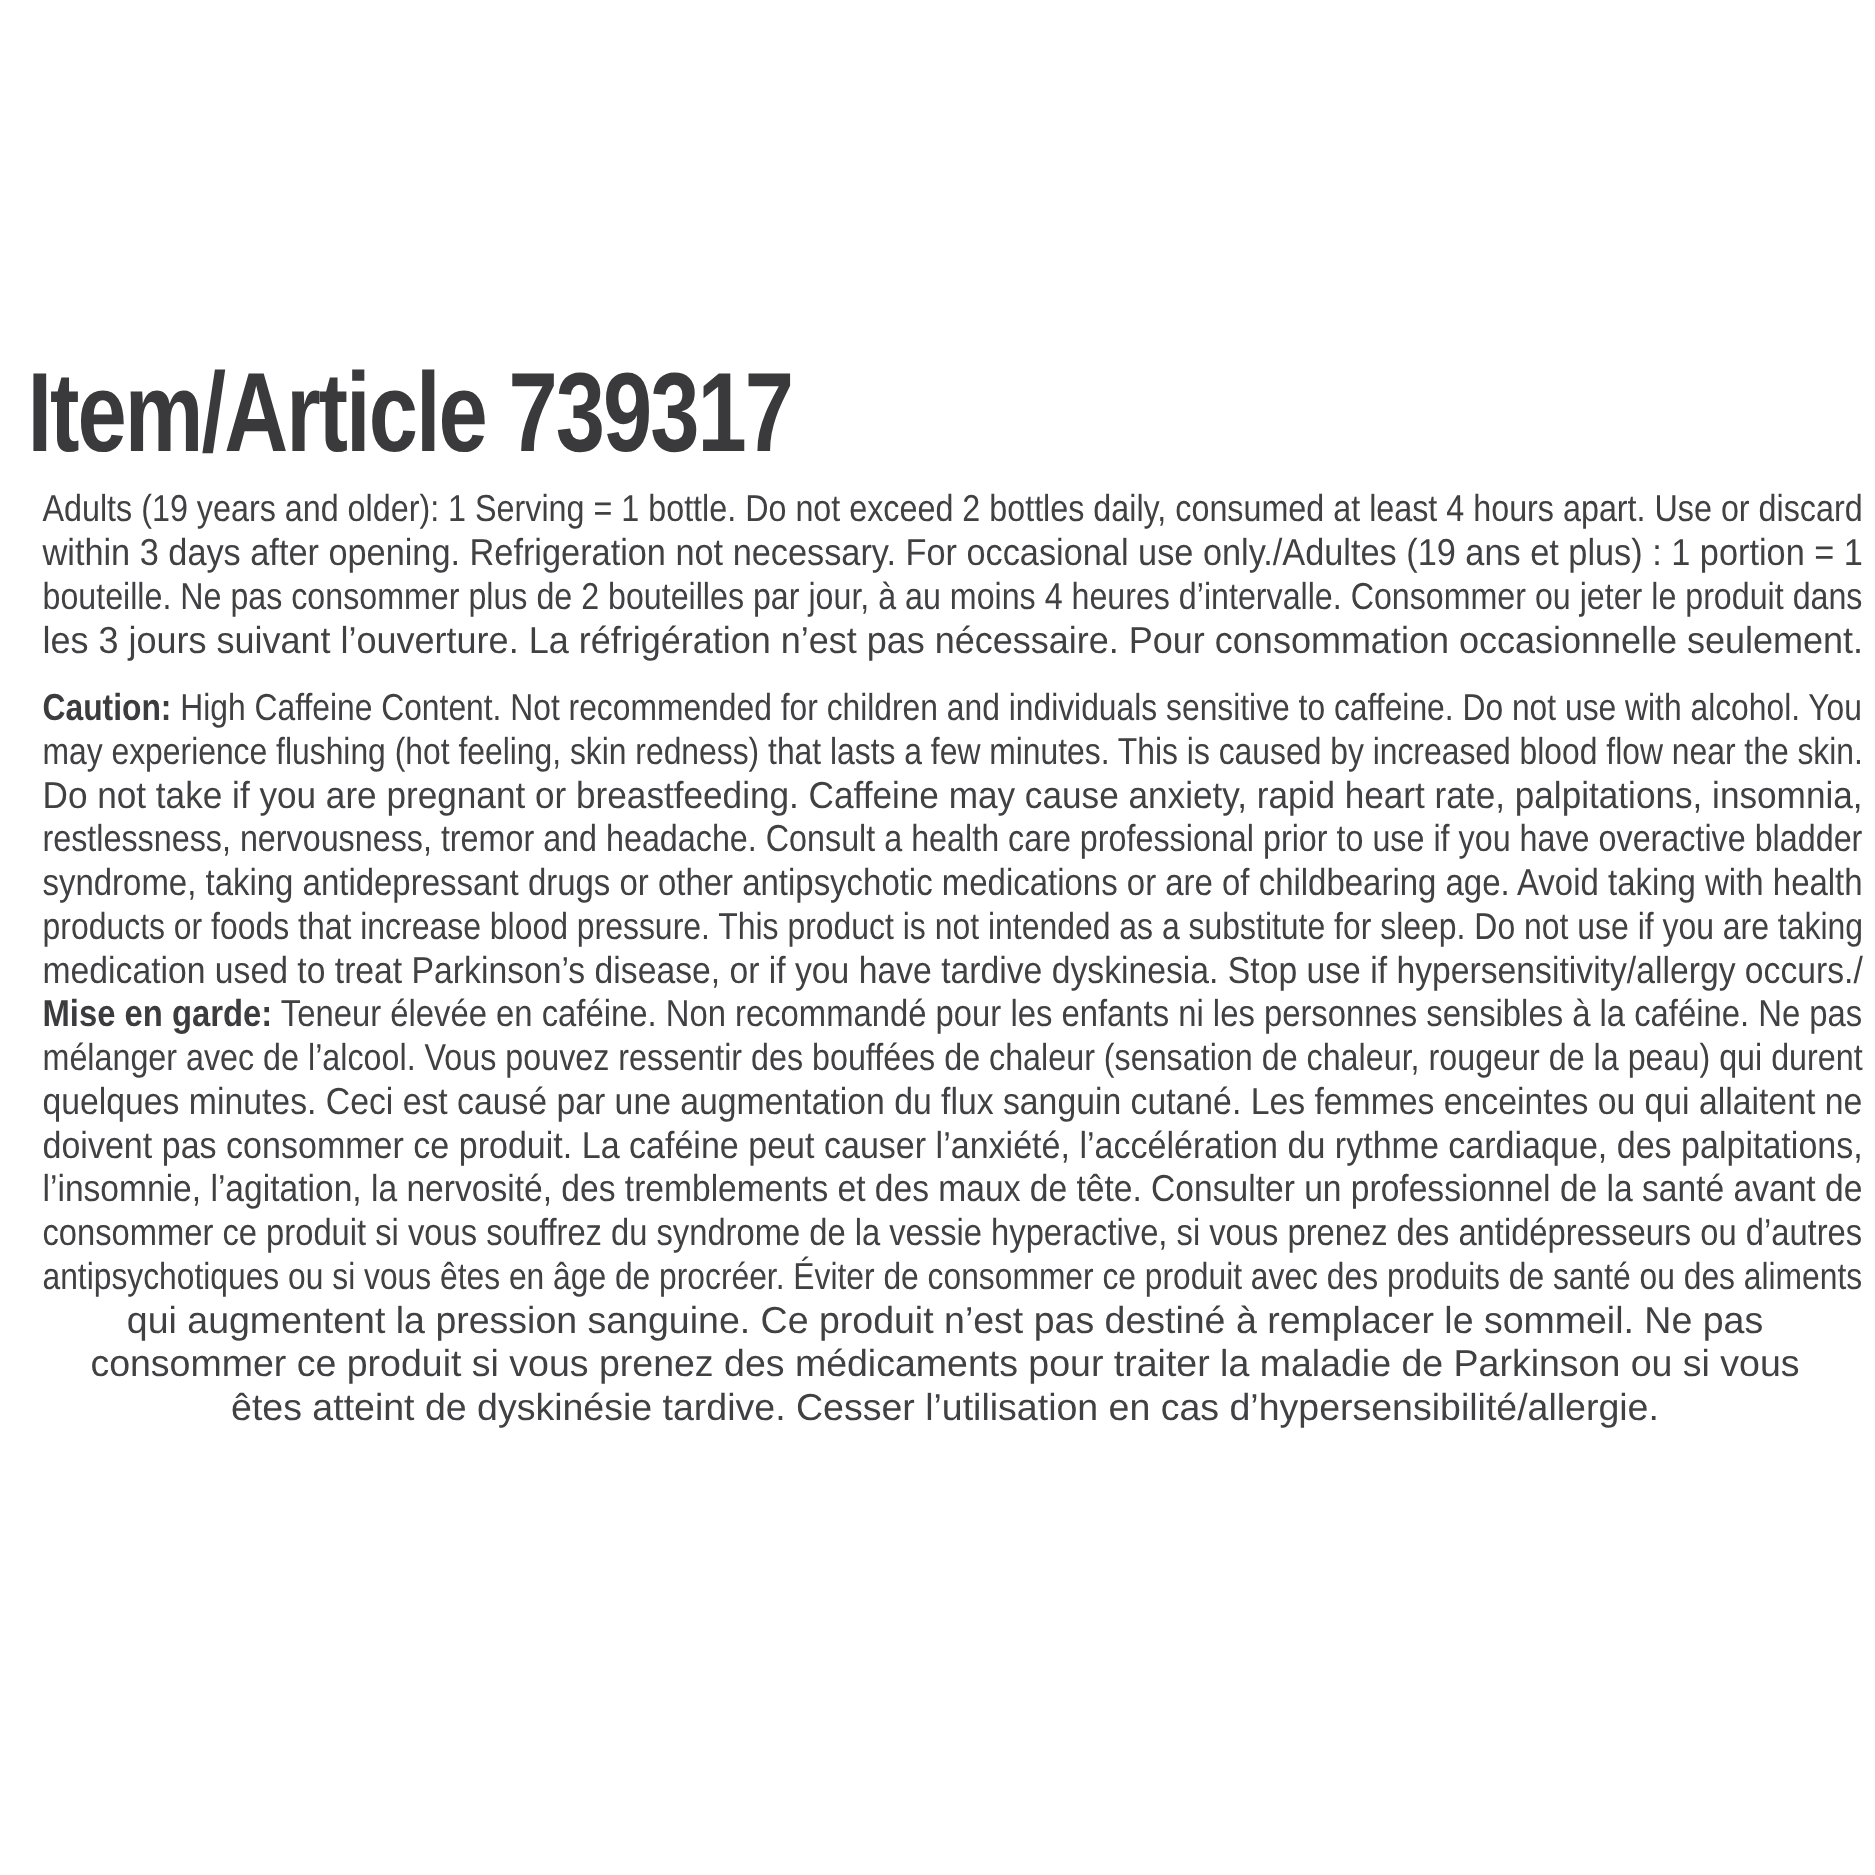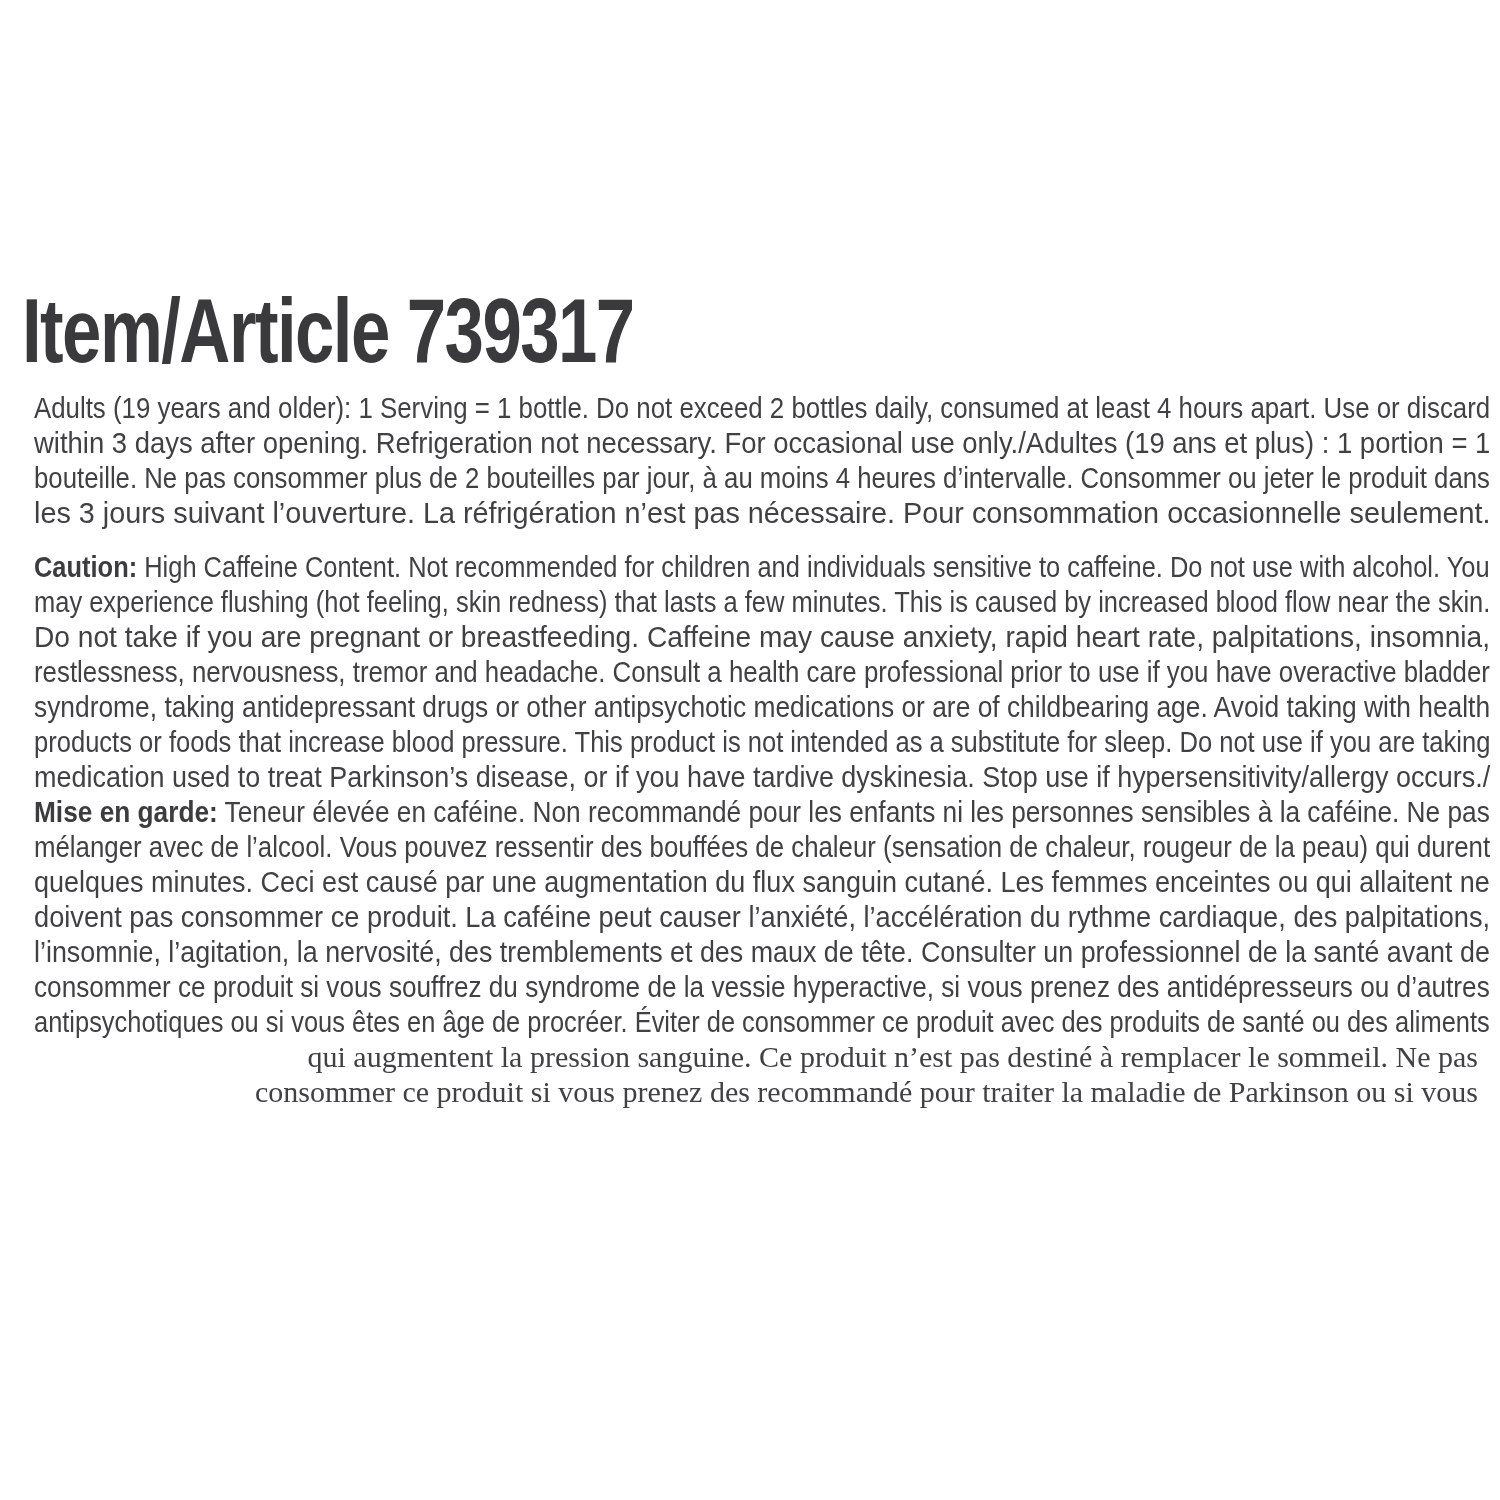--- a/index.html
+++ b/index.html
@@ -29,21 +29,21 @@
   }
   .para { margin: 0 0 19px 12px; }
   .line {
     font-size: 30px;
     line-height: 35px;
     white-space: pre;
     transform-origin: 0 50%;
     color: #414144;
   }
   .line b { font-weight: bold; color: #3c3c3e; }
-  .centered { text-align: right; font-family: Liberation Serif, serif; }
+  .centered { text-align: center; }
   .centered .line { transform-origin: 50% 50%; }
   .phenyl { padding-left: 360px; margin-bottom: 0; }
   .phenyl .indent { padding-left: 14px; }
 </style>
 </head>
 <body>
 
 <div class="label-sheet">
 
   <div class="title" style="transform: scaleX(0.7866);">Item/Article 739317</div>
@@ -65,18 +65,19 @@
     <div class="line" style="transform: scaleX(0.8988);">medication used to treat Parkinson’s disease, or if you have tardive dyskinesia. Stop use if hypersensitivity/allergy occurs./</div>
     <div class="line" style="transform: scaleX(0.875);"><b>Mise en garde:</b><span> Teneur élevée en caféine. Non recommandé pour les enfants ni les personnes sensibles à la caféine. Ne pas</span></div>
     <div class="line" style="transform: scaleX(0.8605);">mélanger avec de l’alcool. Vous pouvez ressentir des bouffées de chaleur (sensation de chaleur, rougeur de la peau) qui durent</div>
     <div class="line" style="transform: scaleX(0.8999);">quelques minutes. Ceci est causé par une augmentation du flux sanguin cutané. Les femmes enceintes ou qui allaitent ne</div>
     <div class="line" style="transform: scaleX(0.9077);">doivent pas consommer ce produit. La caféine peut causer l’anxiété, l’accélération du rythme cardiaque, des palpitations,</div>
     <div class="line" style="transform: scaleX(0.8954);">l’insomnie, l’agitation, la nervosité, des tremblements et des maux de tête. Consulter un professionnel de la santé avant de</div>
     <div class="line" style="transform: scaleX(0.8724);">consommer ce produit si vous souffrez du syndrome de la vessie hyperactive, si vous prenez des antidépresseurs ou d’autres</div>
     <div class="line" style="transform: scaleX(0.8475);">antipsychotiques ou si vous êtes en âge de procréer. Éviter de consommer ce produit avec des produits de santé ou des aliments</div>
     <div class="centered">
       <div class="line">qui augmentent la pression sanguine. Ce produit n’est pas destiné à remplacer le sommeil. Ne pas</div>
-      <div class="line">consommer ce produit si vous prenez des recommandé pour traiter la maladie de Parkinson ou si vous</div>
+      <div class="line">consommer ce produit si vous prenez des médicaments pour traiter la maladie de Parkinson ou si vous</div>
+      <div class="line">êtes atteint de dyskinésie tardive. Cesser l’utilisation en cas d’hypersensibilité/allergie.</div>
     </div>
   </div>
 
 
 </div>
 
 </body></html>

